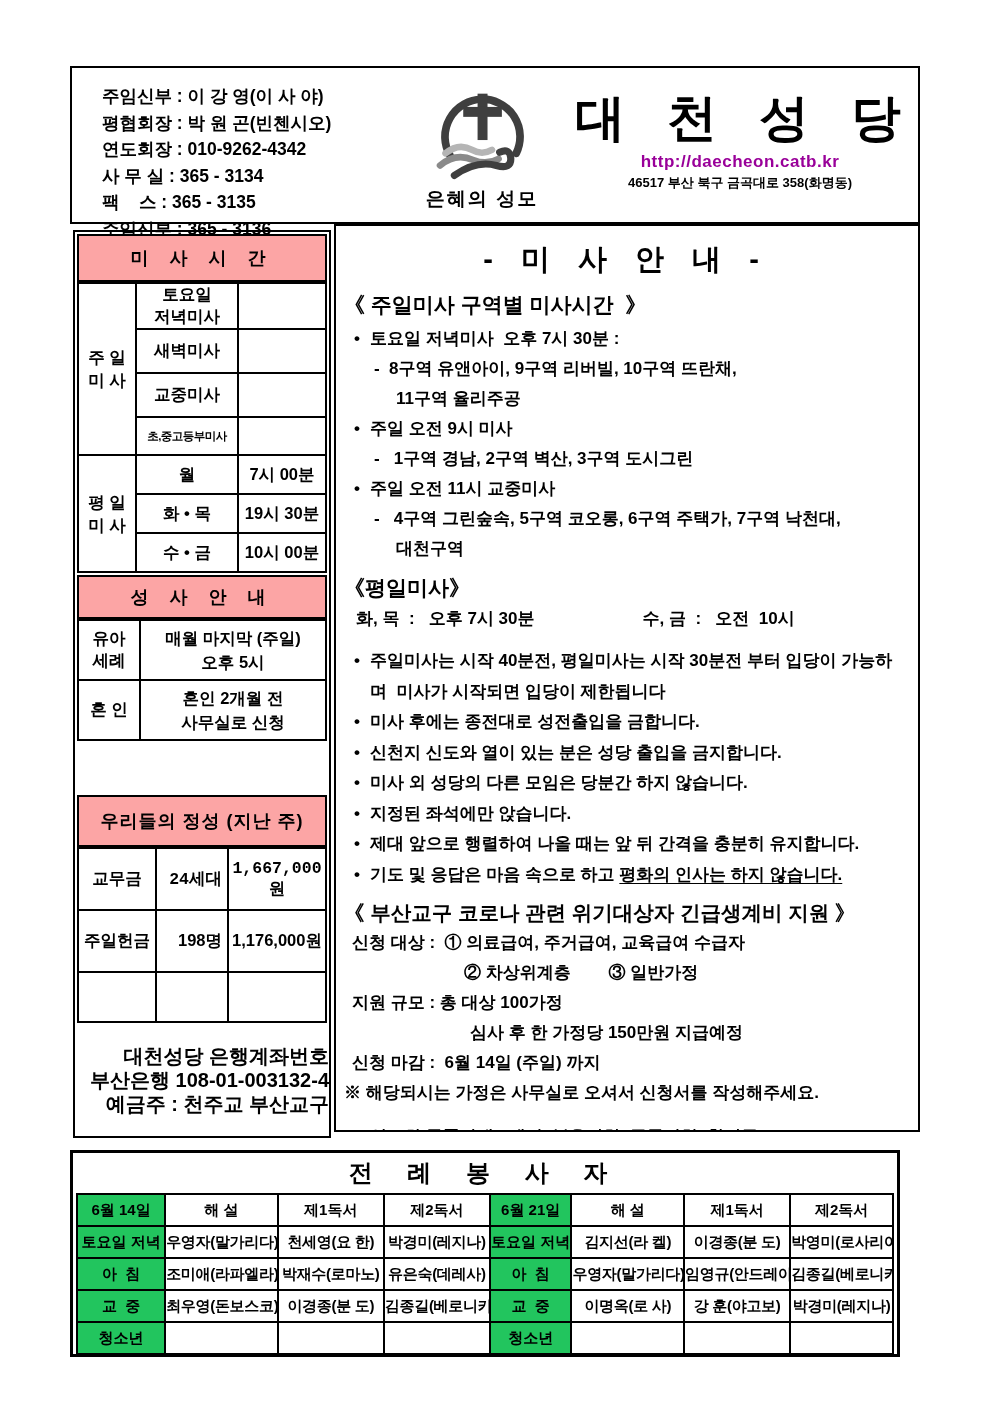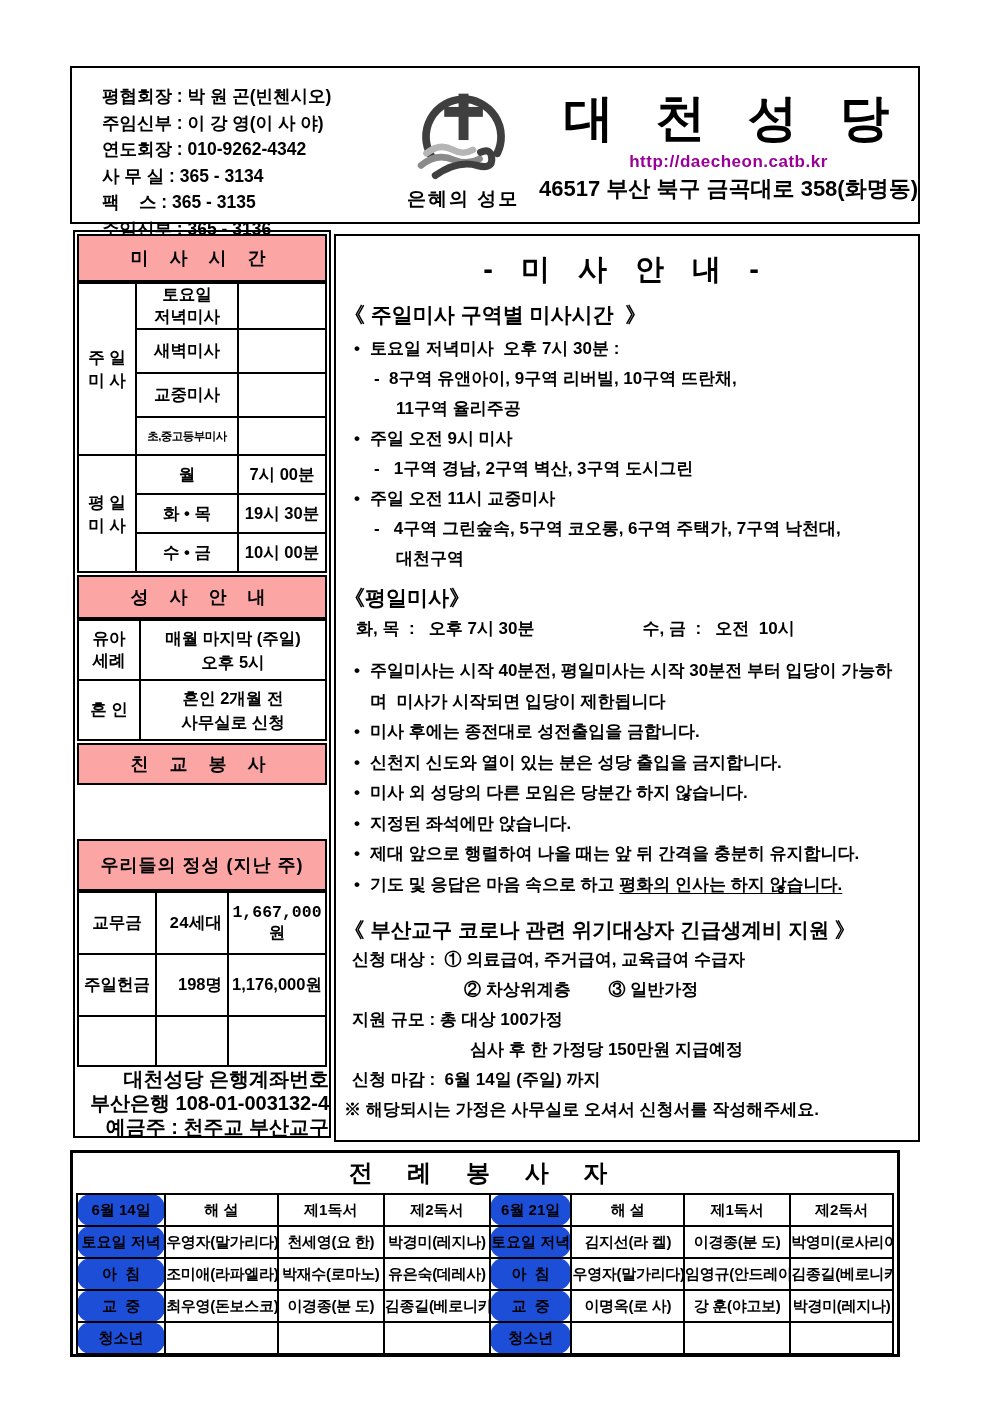--- a/index.html
+++ b/index.html
@@ -16,21 +16,21 @@
     position: absolute; left: 70px; top: 66px; width: 850px; height: 158px;
     border: 2px solid #000; display: flex;
   }
   .contact { width: 330px; padding: 15px 0 0 30px; font-size: 17.5px; line-height: 26.5px; }
   .contact-line { white-space: pre; }
   .logo-wrap { width: 160px; text-align: center; padding-top: 8px; }
   .logo-caption { font-size: 19px; margin-top: 0px; letter-spacing: 2px; }
   .title-wrap { flex: 1; text-align: center; padding-top: 20px; }
   .church-name { font-size: 50px; line-height: 60px; letter-spacing: 14px; white-space: pre; padding-left: 10px; }
   .church-url { font-size: 17px; color: #990099; margin-top: 4px; letter-spacing: 0.5px; }
-  .church-address { font-size: 22px; margin-top: 2px; white-space: pre; }
+  .church-address { font-size: 13px; margin-top: 2px; white-space: pre; }
 
   
   .left-box {
     position: absolute; left: 73px; top: 230px; width: 258px; height: 908px;
     border: 2px solid #000; display: flex; flex-direction: column;
   }
   .sec-h {
     background: #fca5a5; border: 2px solid #000; margin: 2px 2px 0 2px;
     display: flex; align-items: center; justify-content: center;
     font-size: 18px; letter-spacing: 8px; flex: 0 0 auto;
@@ -52,72 +52,72 @@
   .sac-val { font-size: 16.5px; line-height: 24px; }
   .fel-space { height: 52px; flex: 0 0 auto; }
   .off-r1 { height: 62px; font-family: Liberation Mono, monospace; }
   .off-r2 { height: 62px; }
   .off-r3 { height: 50px; }
   .off-count { text-align: right !important; padding-right: 5px; }
   .bank { flex: 1; display: flex; flex-direction: column; align-items: flex-end; justify-content: center; font-size: 20px; line-height: 24px; text-align: center; }
 
   
   .right-box {
-    position: absolute; left: 334px; top: 234px; width: 586px; height: 908px;
+    position: absolute; left: 334px; top: 224px; width: 586px; height: 908px;
     border: 2px solid #000; padding: 8px 10px 0 8px; overflow: hidden;
   }
   .r-title { text-align: center; font-size: 29px; letter-spacing: 10px; margin: 6px 0 10px 0; }
   .r-h1 { font-size: 21px; line-height: 30px; margin-bottom: 4px; white-space: pre; }
   .dline { font-size: 17px; line-height: 30px; }
   .dline .txt { white-space: pre-wrap; }
   .bullet-line { display: flex; }
   .mark { width: 26px; text-align: center; flex: 0 0 auto; }
   .sub-line { padding-left: 30px; }
   .sub2-line { padding-left: 52px; }
   .wk-h { font-size: 21px; line-height: 32px; margin-top: 8px; }
   .wk-line { display: flex; font-size: 17px; line-height: 30px; gap: 12px; }
   .wk-left { margin-left: 12px; white-space: pre; }
   .wk-right { margin-left: 96px; white-space: pre; }
   .rules { margin-top: 12px; }
   .rule { display: flex; font-size: 17px; line-height: 30.5px; }
   .rule .txt { white-space: pre-wrap; flex: 1; }
   .u { text-decoration: underline; text-underline-offset: 3px; }
-  .covid-h { font-size: 20.5px; line-height: 30px; margin-top: 15px; white-space: pre; }
+  .covid-h { font-size: 20.5px; line-height: 30px; margin-top: 8px; white-space: pre; }
   .cv { font-size: 17px; line-height: 30px; white-space: pre; }
   .cv.i1 { padding-left: 8px; }
   .cv.i2 { padding-left: 120px; }
   .cv.i3 { padding-left: 126px; }
   .sale { display: flex; margin-top: 14px; font-size: 17px; line-height: 30px; }
   .sale .txt { white-space: pre; }
 
   
   .bottom-box {
     position: absolute; left: 70px; top: 1150px; width: 830px; height: 207px;
     border: 3px solid #000; display: flex; flex-direction: column;
   }
   .servers-title { height: 40px; display: flex; align-items: center; justify-content: center; font-size: 24px; letter-spacing: 14px; flex: 0 0 auto; }
   table.sv { border-collapse: collapse; margin: 0 3px 3px 3px; width: calc(100% - 6px); table-layout: fixed; flex: 1; }
   table.sv td { border: 2px solid #000; text-align: center; vertical-align: middle; font-size: 15px; white-space: pre; overflow: hidden; }
   table.sv tr { height: 32px; }
-  td.gray { background: #1d4ed8; border-radius: 14px; }
+  td.gray { background: #22c55e; }
   td.name { font-size: 14.5px; letter-spacing: -0.3px; }
 
   svg .dk { fill: none; stroke: #3f3f3f; }
   svg .md { fill: none; stroke: #8a8a8a; }
   svg .lt2 { fill: none; stroke: #b5b5b5; }
 </style>
 </head>
 <body>
 
 <div class="page">
 
   <div class="header-box">
     <div class="contact">
+      <div class="contact-line">주임신부 : 이 강 영(이 사 야)</div>
       <div class="contact-line">평협회장 : 박 원 곤(빈첸시오)</div>
-      <div class="contact-line">주임신부 : 이 강 영(이 사 야)</div>
       <div class="contact-line">연도회장 : 010-9262-4342</div>
       <div class="contact-line">사 무 실 : 365 - 3134</div>
       <div class="contact-line">팩    스 : 365 - 3135</div>
       <div class="contact-line">주임신부 : 365 - 3136</div>
     </div>
     <div class="logo-wrap">
       <svg width="122" height="106" viewBox="0 0 110 96">
         <path class="dk" stroke-width="7" stroke-linecap="round" d="M 26 72 A 34 34 0 1 1 86 70"></path>
         <rect x="51" y="16" width="9" height="42" fill="#3f3f3f"></rect>
         <rect x="38" y="28" width="35" height="9" fill="#3f3f3f"></rect>
@@ -194,21 +194,20 @@
 오후 5시</td>
       </tr>
       <tr class="sac-r">
         <td>혼 인</td>
         <td class="sac-val">혼인 2개월 전
 사무실로 신청</td>
       </tr>
     </tbody>
       </table>
 
-    <div class="sec-h h-fel">친 교 봉 사</div>
     <div class="fel-space"></div>
 
     <div class="sec-h h-off tight">우리들의 정성 (지난 주)</div>
     <table class="lt">
       <colgroup>
           <col style="width:78px">
           <col style="width:72px">
           <col>
         </colgroup>
       <tbody>

